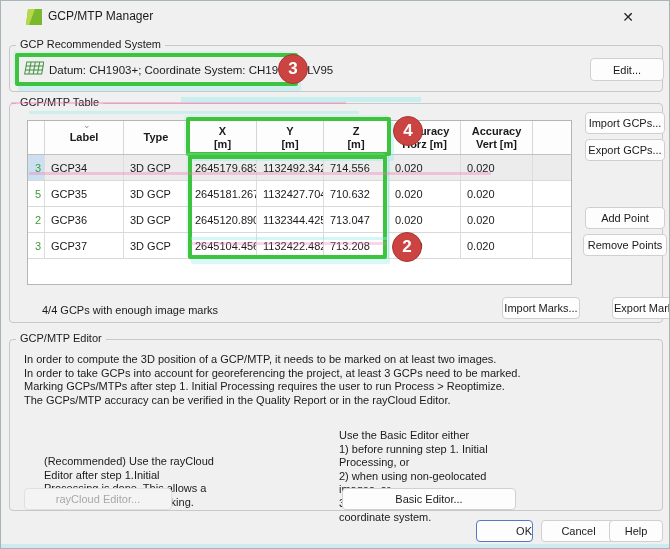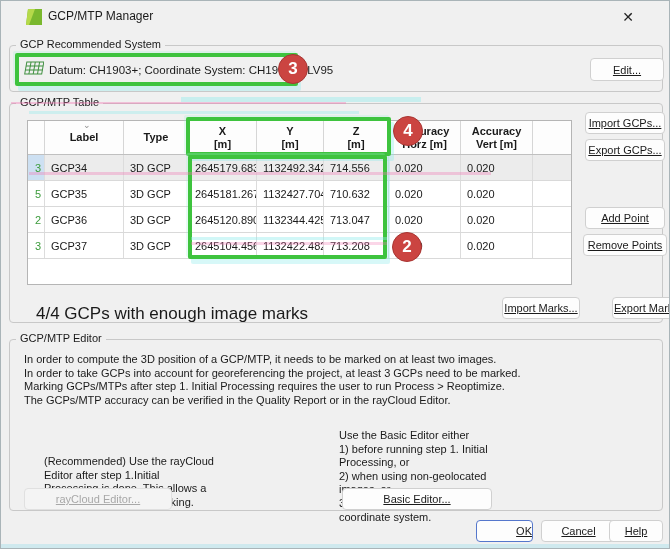--- a/index.html
+++ b/index.html
@@ -21,40 +21,40 @@
   .group-label{position:absolute;top:-8px;left:6px;background:#f0f0f0;padding:0 4px;font-size:11px;}
   #group-cs{left:8px;top:44px;width:654px;height:47px;}
   #group-table{left:8px;top:102px;width:654px;height:220px;}
   #group-editor{left:8px;top:338px;width:654px;height:172px;}
   
   .cs-grid-icon{position:absolute;left:14px;top:15px;}
   .cs-text{position:absolute;left:39px;top:18px;font-size:11.5px;white-space:nowrap;}
   
   .btn{position:absolute;background:#fdfdfd;border:1px solid #d0d0d0;border-radius:4px;
     font-family:"Liberation Sans",sans-serif;font-size:11px;color:#1a1a1a;text-align:center;
-    padding:0;cursor:pointer;text-decoration:underline;}
+    padding:0;cursor:pointer;}
   .btn.disabled{color:#a8a8a8;background:#f4f4f4;border-color:#e0e0e0;cursor:default;}
   .btn.default-btn{border:1.5px solid #5577cc;text-align:right;}
   
   .tbl{position:absolute;left:17px;top:16px;width:545px;height:165px;background:#ffffff;
     border:1px solid #b5b5b5;overflow:hidden;}
   .trow,.thead{display:grid;grid-template-columns:17px 79px 65px 68px 67px 65px 72px 72px 1fr;}
   .thead{height:34px;border-bottom:1px solid #c0c0c0;background:#fdfdfd;}
   .th{display:flex;flex-direction:column;align-items:center;justify-content:center;
     font-size:11px;font-weight:bold;border-right:1px solid #d6d6d6;line-height:1.15;}
   .th:last-child{border-right:none;}
   .trow{height:26px;border-bottom:1px solid #d9d9d9;}
   .c{font-size:11px;display:flex;align-items:center;padding:0 6px;border-right:1px solid #dcdcdc;
     overflow:hidden;white-space:nowrap;}
   .c:last-child{border-right:none;}
   .c.num{justify-content:flex-end;padding:0 3px;color:#3c9b3c;}
   .trow.selected{background:#ececec;}
   .trow.selected .c.num{background:#cde0f2;}
   .sort-indicator{position:absolute;left:55px;top:-1px;font-size:9px;color:#8f8f8f;}
-  .tbl-status{position:absolute;left:26px;top:200px;font-size:17px;}
+  .tbl-status{position:absolute;left:32px;top:200px;font-size:11px;}
   
   .info-lines{position:absolute;left:14px;top:13px;font-size:11px;line-height:13.6px;}
   .col-text{position:absolute;font-size:11px;line-height:13.6px;margin-top:31px;}
   #raycloud-text{left:34px;top:84px;width:172px;}
   #basic-text{left:329px;top:58px;width:178px;white-space:pre-line;}
   
   .anno-box{position:absolute;border:4px solid #3ec33e;border-radius:2px;pointer-events:none;
     box-shadow:3px 5px 0 rgba(140,235,235,0.35), -2px -2px 0 rgba(160,240,210,0.25);}
   .anno-circle{position:absolute;width:30px;height:30px;border-radius:50%;background:#cb4441;
     border:1px solid #a83532;color:#ffffff;font-size:17px;font-weight:bold;display:flex;
@@ -195,21 +195,21 @@
     </div>
     <div class="col-text" id="raycloud-text">(Recommended) Use the rayCloud Editor after step 1.Initial Processing is done. This allows a fast and precise point marking.</div>
     <div class="col-text" id="basic-text">Use the Basic Editor either
 1) before running step 1. Initial
 Processing, or
 2) when using non-geolocated
 images, or
 3) when using an arbitrary
 coordinate system.</div>
     <button class="btn disabled" style="left:14px;top:148px;width:148px;height:22px;">rayCloud Editor...</button>
-    <button class="btn" style="left:332px;top:148px;width:150px;height:22px;">Basic Editor...</button>
+    <button class="btn" style="left:332px;top:148px;width:174px;height:22px;">Basic Editor...</button>
   </div>
 
   <button class="btn footer-btn default-btn" style="left:475px;top:519px;width:57px;">OK</button>
   <button class="btn footer-btn" style="left:540px;top:519px;width:75px;">Cancel</button>
   <button class="btn footer-btn" style="left:608px;top:519px;width:54px;">Help</button>
 
   <div class="anno-box" style="left:14px;top:52px;width:283px;height:33px;"></div>
   <div class="anno-box" style="left:185px;top:116px;width:205px;height:39px;"></div>
   <div class="anno-box" style="left:187px;top:154px;width:199px;height:104px;"></div>
   <div class="anno-circle" style="left:277px;top:53px;">3</div>

